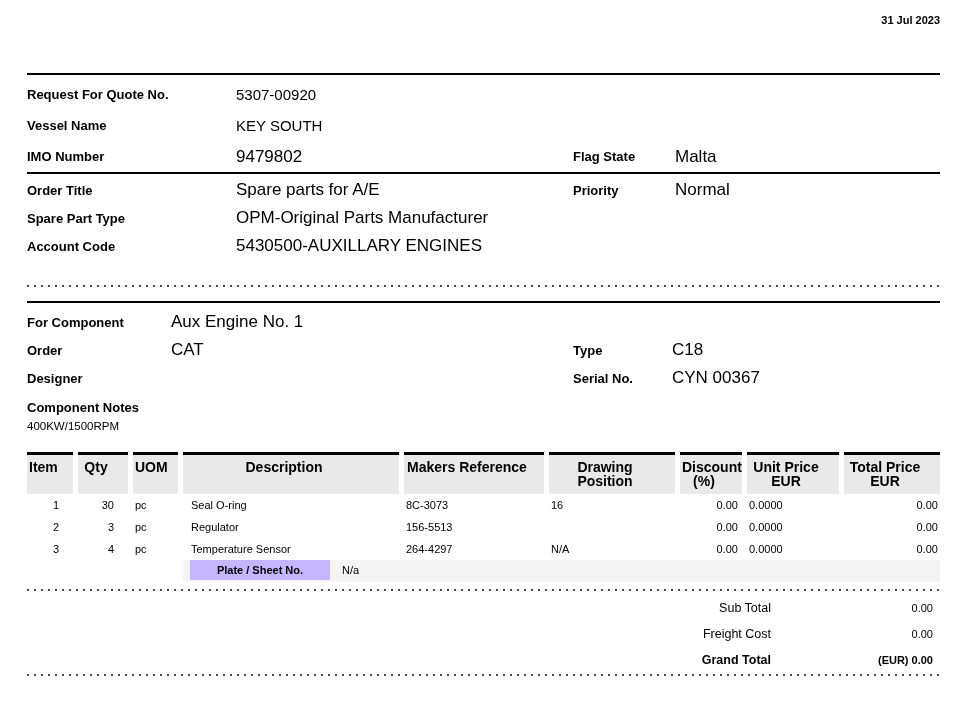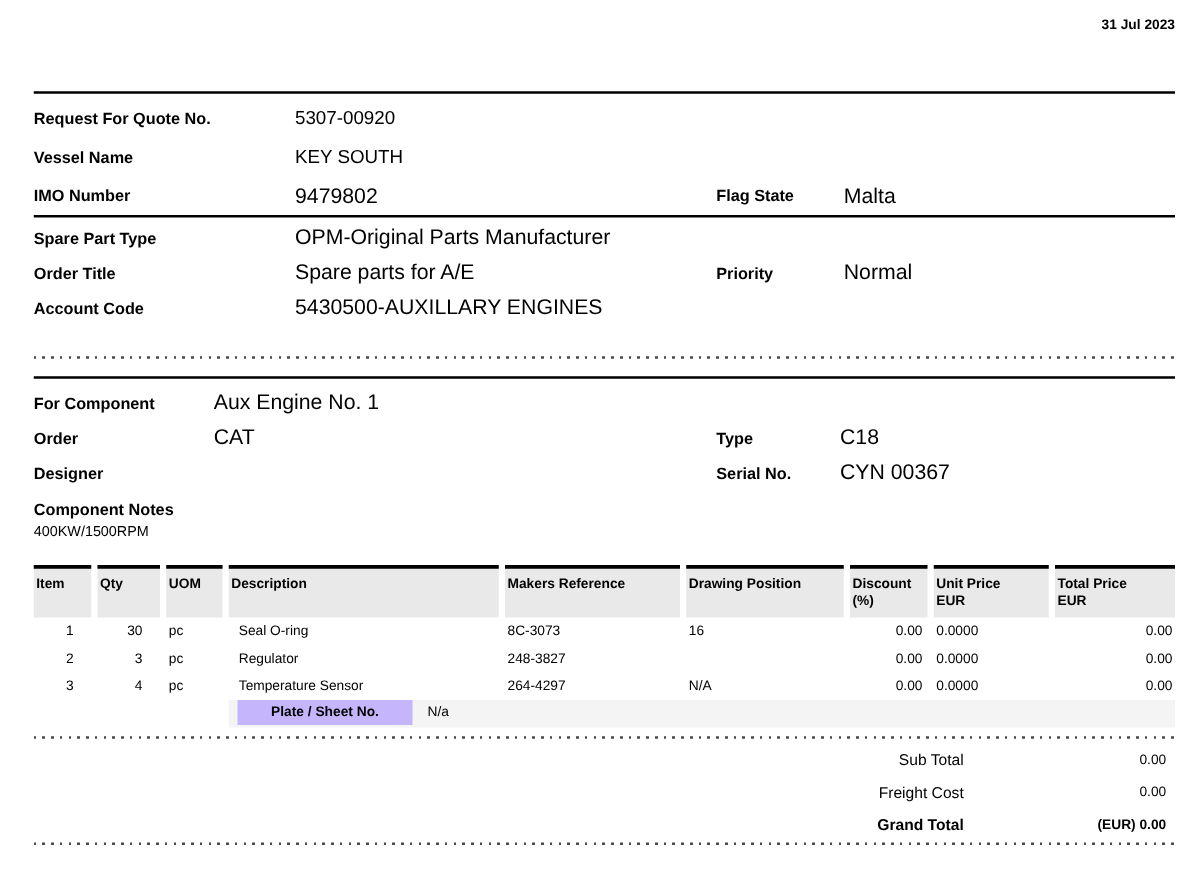--- a/index.html
+++ b/index.html
@@ -39,21 +39,21 @@
   .val-lg { font-size:15px; line-height:17px; }
 
   .notes-label { margin-top:8px; font-weight:bold; font-size:13px; line-height:15px; }
   .notes-value { margin-top:5px; font-size:11.5px; line-height:13px; }
 
   .table-wrap { margin:19px -5px 0 -5px; }
   table { border-collapse:separate; border-spacing:5px 0; table-layout:fixed; width:923px; }
   th {
     border-top:3px solid #000;
     background:#e9e9e9;
-    font-size:11px; font-weight:bold; text-align:left;
+    font-size:14px; font-weight:bold; text-align:center;
     padding:5px 16px 6px 2px; line-height:14px;
     white-space:pre-line; vertical-align:top;
   }
   td { font-size:11px; line-height:14px; padding:4px 2px; vertical-align:top; }
   .items-body tr { height:22px; }
   .c-item  { text-align:right; padding-right:14px; }
   .c-qty   { text-align:right; padding-right:14px; }
   .c-uom   { text-align:left; }
   .c-desc  { text-align:left; padding-left:8px; }
   .c-makers{ text-align:left; }
@@ -103,30 +103,30 @@
       <span class="val">9479802</span>
       <span class="label">Flag State</span>
       <span class="val">Malta</span>
     </div>
   </div>
 
   <div class="rule rule-2"></div>
 
   <div class="sec1b">
     <div class="frow">
-      <span class="label">Spare Part Type</span>
-      <span class="val">OPM-Original Parts Manufacturer</span>
-      <span class="label"></span>
-      <span class="val"></span>
-    </div>
-    <div class="frow">
       <span class="label">Order Title</span>
       <span class="val">Spare parts for A/E</span>
       <span class="label">Priority</span>
       <span class="val">Normal</span>
+    </div>
+    <div class="frow">
+      <span class="label">Spare Part Type</span>
+      <span class="val">OPM-Original Parts Manufacturer</span>
+      <span class="label"></span>
+      <span class="val"></span>
     </div>
     <div class="frow">
       <span class="label">Account Code</span>
       <span class="val">5430500-AUXILLARY ENGINES</span>
       <span class="label"></span>
       <span class="val"></span>
     </div>
   </div>
 
   <div class="dotted dotted-1"></div>
@@ -195,21 +195,21 @@
           <td class="c-draw">16</td>
           <td class="c-disc">0.00</td>
           <td class="c-unit">0.0000</td>
           <td class="c-total">0.00</td>
         </tr>
         <tr>
           <td class="c-item">2</td>
           <td class="c-qty">3</td>
           <td class="c-uom">pc</td>
           <td class="c-desc">Regulator</td>
-          <td class="c-makers">248-3827</td>
+          <td class="c-makers">156-5513</td>
           <td class="c-draw"></td>
           <td class="c-disc">0.00</td>
           <td class="c-unit">0.0000</td>
           <td class="c-total">0.00</td>
         </tr>
         <tr>
           <td class="c-item">3</td>
           <td class="c-qty">4</td>
           <td class="c-uom">pc</td>
           <td class="c-desc">Temperature Sensor</td>

